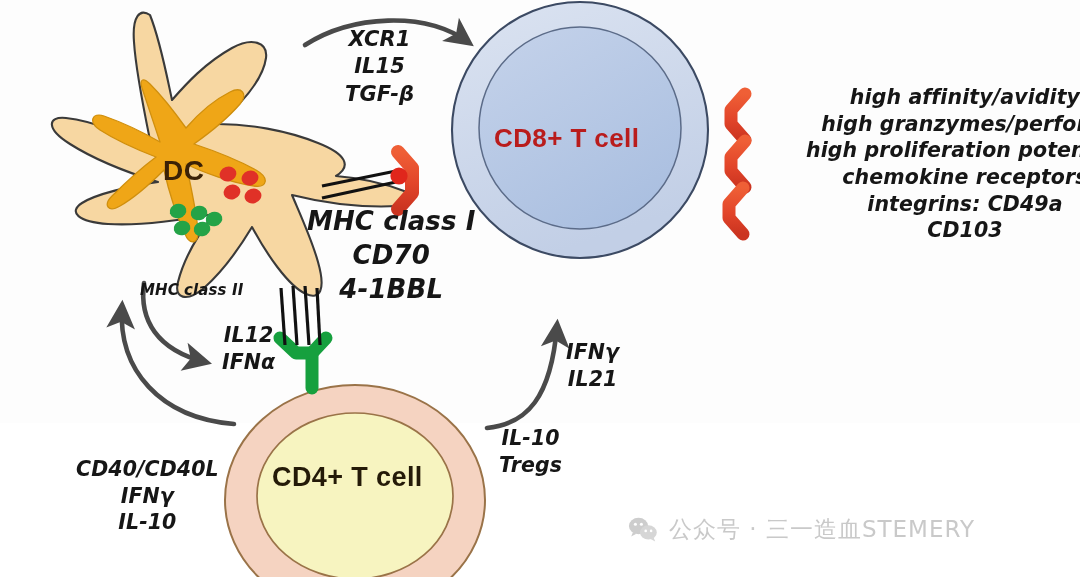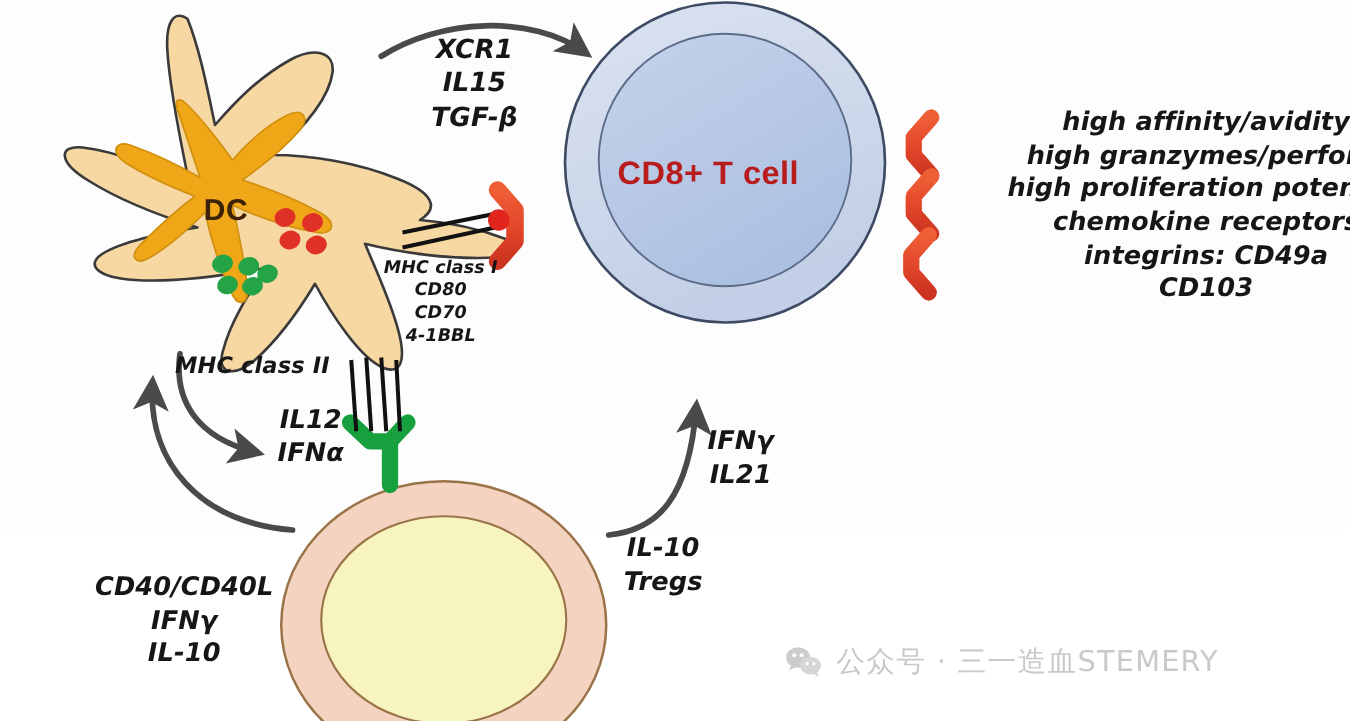--- a/index.html
+++ b/index.html
@@ -20,37 +20,37 @@
     font-weight:bold;font-style:italic;
     color:#161616;
     white-space:nowrap;
     line-height:1.30;
     letter-spacing:.1px;
   }
   .lbl.center{text-align:center;}
   .lbl .ln{display:block;}
 
   #lbl-top{left:345px;top:26px;font-size:21px;}
-  #lbl-mhc1{left:307px;top:205px;font-size:14px;}
+  #lbl-mhc1{left:307px;top:205px;font-size:26px;}
   #lbl-right{left:806px;top:84px;font-size:20.5px;text-align:center;}
-  #lbl-mhc2{left:140px;top:281px;font-size:18px;}
+  #lbl-mhc2{left:140px;top:281px;font-size:15px;}
   #lbl-il12{left:222px;top:322px;font-size:20.5px;}
   #lbl-cd40{left:76px;top:425px;font-size:20.5px;margin-top:31px;}
   #lbl-ifng21{left:566px;top:339px;font-size:20.5px;}
   #lbl-il10treg{left:499px;top:425px;font-size:20.5px;}
 
   .cellname{
     position:absolute;
     font-family:"Liberation Sans","DejaVu Sans",sans-serif;
     font-weight:bold;font-style:normal;
     white-space:nowrap;
   }
   #name-cd8{left:494px;top:123px;font-size:26px;color:#b91c1c;letter-spacing:.4px;}
   #name-cd4{left:272px;top:462px;font-size:27px;color:#241a08;letter-spacing:.4px;}
-  #name-dc{left:163px;top:155px;font-size:24px;color:#3b2106;letter-spacing:.5px;}
+  #name-dc{left:163px;top:155px;font-size:28px;color:#3b2106;letter-spacing:.5px;}
 
   #watermark{
     position:absolute;left:628px;top:514px;
     display:flex;align-items:center;gap:11px;
     color:#c9c9c9;
     font-family:"DejaVu Sans","Liberation Sans",sans-serif;
     font-size:23px;font-weight:400;white-space:nowrap;
     letter-spacing:1px;
     justify-content:flex-end;
   }
@@ -200,21 +200,20 @@
   </svg>
 
   <div class="lbl center" id="lbl-top">
     <span class="ln">XCR1</span>
     <span class="ln">IL15</span>
     <span class="ln">TGF-β</span>
   </div>
 
   <div class="lbl center" id="lbl-mhc1">
     <span class="ln">MHC class I</span>
-    <span class="ln">CD80</span>
     <span class="ln">CD70</span>
     <span class="ln">4-1BBL</span>
   </div>
 
   <div class="lbl center" id="lbl-right">
     <span class="ln">high affinity/avidity</span>
     <span class="ln">high granzymes/perforin</span>
     <span class="ln">high proliferation potential</span>
     <span class="ln">chemokine receptors</span>
     <span class="ln">integrins: CD49a</span>
@@ -241,20 +240,21 @@
     <span class="ln">IL21</span>
   </div>
 
   <div class="lbl center" id="lbl-il10treg">
     <span class="ln">IL-10</span>
     <span class="ln">Tregs</span>
   </div>
 
   <div class="cellname" id="name-dc">DC</div>
   <div class="cellname" id="name-cd8">CD8+ T cell</div>
+  <div class="cellname" id="name-cd4">CD4+ T cell</div>
 
   <div id="watermark">
     <svg width="30" height="26" viewBox="0 0 30 26">
       <ellipse cx="10.5" cy="9" rx="9.6" ry="8.2" fill="#cdcdcd"></ellipse>
       <path d="M5,15 L3.2,19.6 L8.4,16.8 Z" fill="#cdcdcd"></path>
       <circle cx="7.4" cy="7.2" r="1.55" fill="#ffffff"></circle>
       <circle cx="13.4" cy="7.2" r="1.55" fill="#ffffff"></circle>
       <ellipse cx="20.4" cy="15.4" rx="8.4" ry="7.1" fill="#d6d6d6"></ellipse>
       <path d="M25.6,20.6 L27.2,24.4 L22.6,22.1 Z" fill="#d6d6d6"></path>
       <circle cx="17.7" cy="13.9" r="1.3" fill="#ffffff"></circle>

